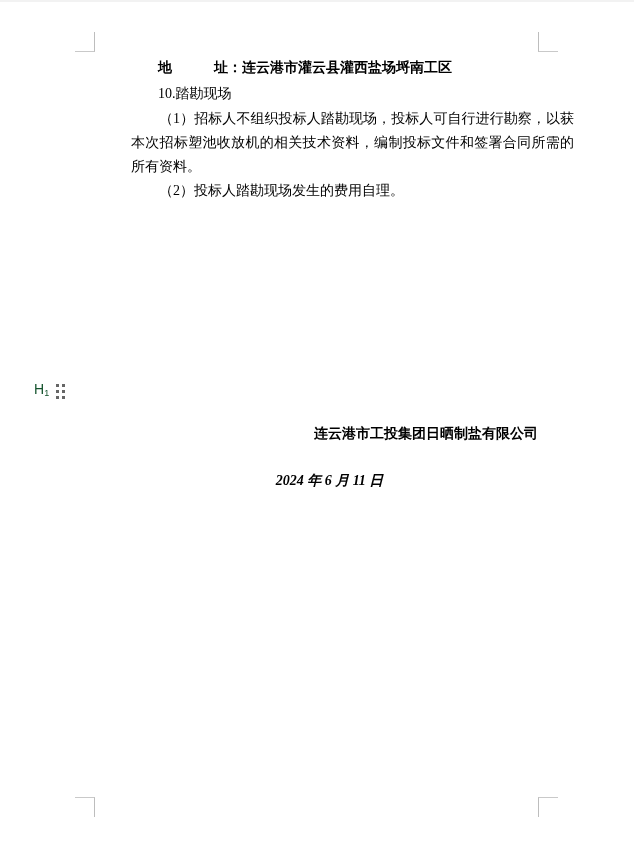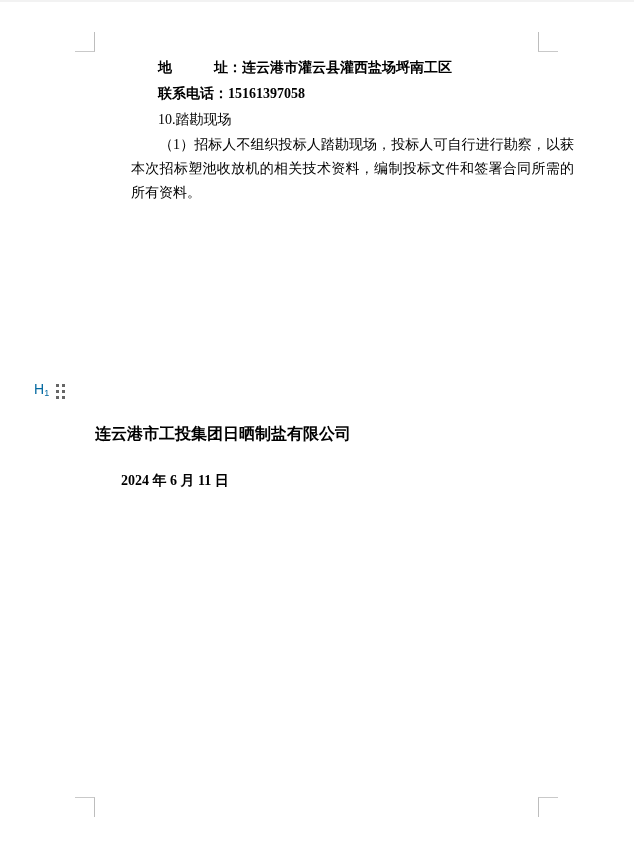--- a/index.html
+++ b/index.html
@@ -57,21 +57,21 @@
   .block-handle {
     position: absolute;
     left: 34px;
     top: 378px;
     display: flex;
     align-items: center;
     gap: 7px;
     font-family: "Liberation Sans", sans-serif;
   }
   .h1-marker {
-    color: #0369a1;
+    color: #14532d;
     font-size: 14px;
     line-height: 22px;
     cursor: pointer;
     user-select: none;
   }
   .h1-marker sub {
     font-size: 9px;
     vertical-align: -2px;
   }
   .drag-handle {
@@ -86,57 +86,59 @@
     background: #666666;
     display: block;
   }
 
   
   .sig-company {
     position: absolute;
     left: 95px;
     top: 425px;
     width: 443px;
-    text-align: left;
+    text-align: right;
     font-weight: bold;
-    font-size: 16px;
+    font-size: 14px;
     line-height: 17px;
   }
   .sig-date {
     position: absolute;
     left: 95px;
     top: 472px;
     width: 443px;
     padding-left: 26px;
+    text-align: center;
     font-weight: bold;
     font-size: 14px;
     line-height: 17px;
+    font-style: italic;
   }
 </style>
 </head>
 <body>
 
 <div class="page">
 
   <div class="window-top-edge"></div>
 
   <div class="crop tl"></div>
   <div class="crop tr"></div>
   <div class="crop bl"></div>
   <div class="crop br"></div>
 
   <div class="text-area">
     <div class="contact-block">
       <div>地　　　址：连云港市灌云县灌西盐场埒南工区</div>
-      <div>联系电话：15161397058</div>
     </div>
 
     <div class="section-heading">10.踏勘现场</div>
 
     <p class="para">（1）招标人不组织投标人踏勘现场，投标人可自行进行勘察，以获本次招标塑池收放机的相关技术资料，编制投标文件和签署合同所需的所有资料。</p>
+    <p class="para">（2）投标人踏勘现场发生的费用自理。</p>
   </div>
 
   <div class="block-handle">
     <span class="h1-marker"><span>H</span><sub>1</sub></span>
     <span class="drag-handle">
       <i></i>
         <i></i>
         <i></i>
         <i></i>
         <i></i>

